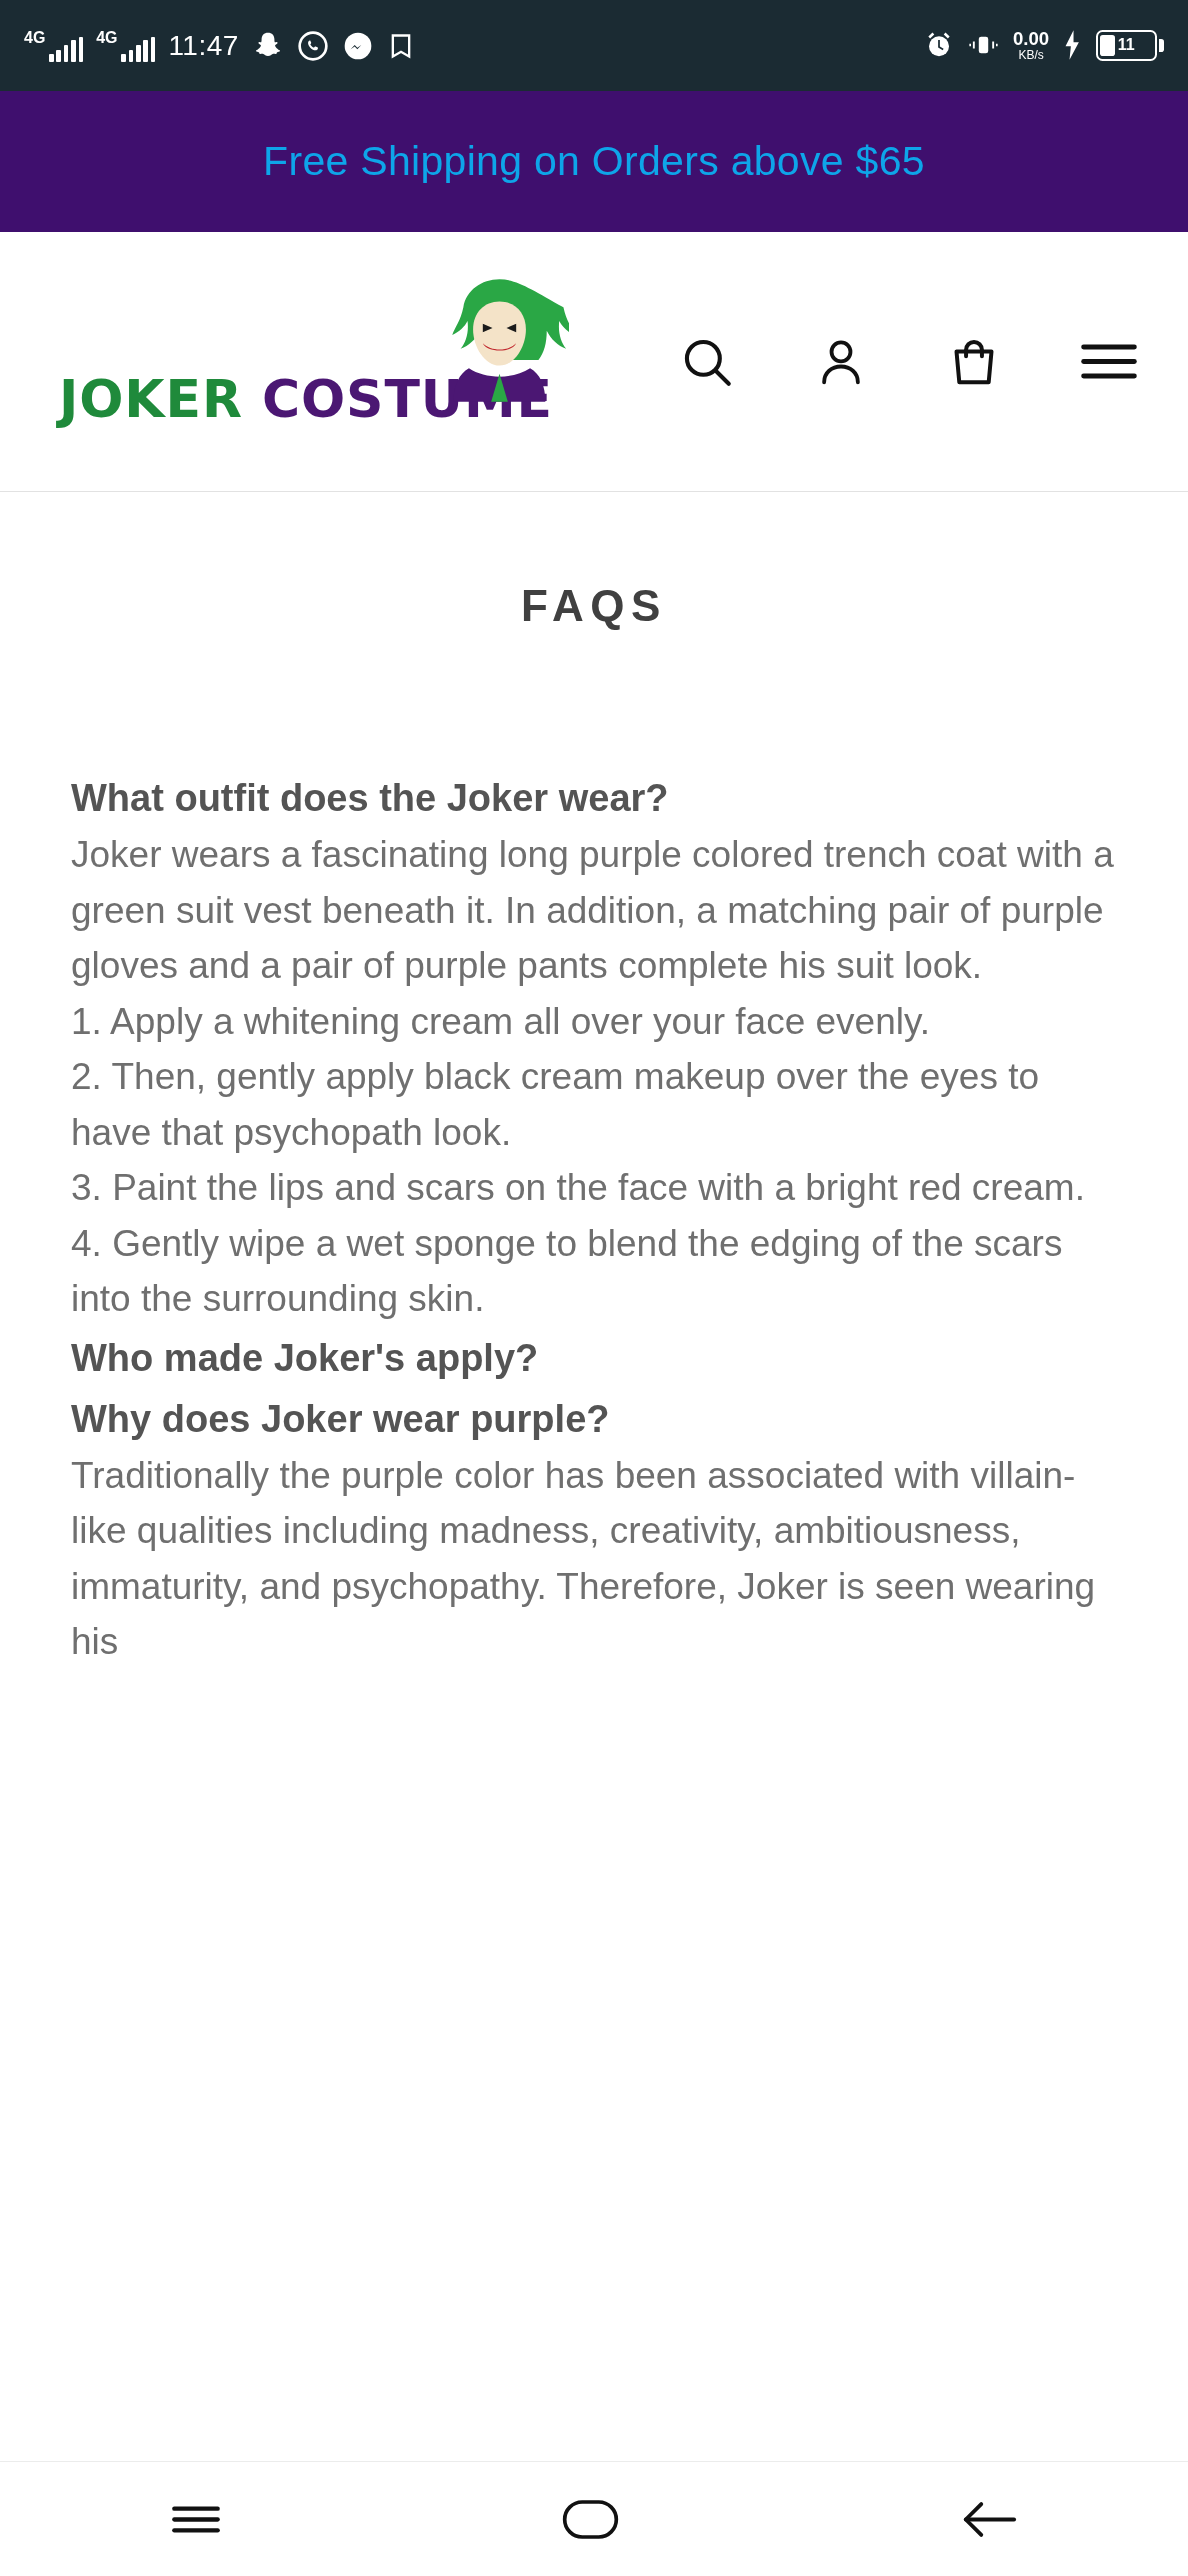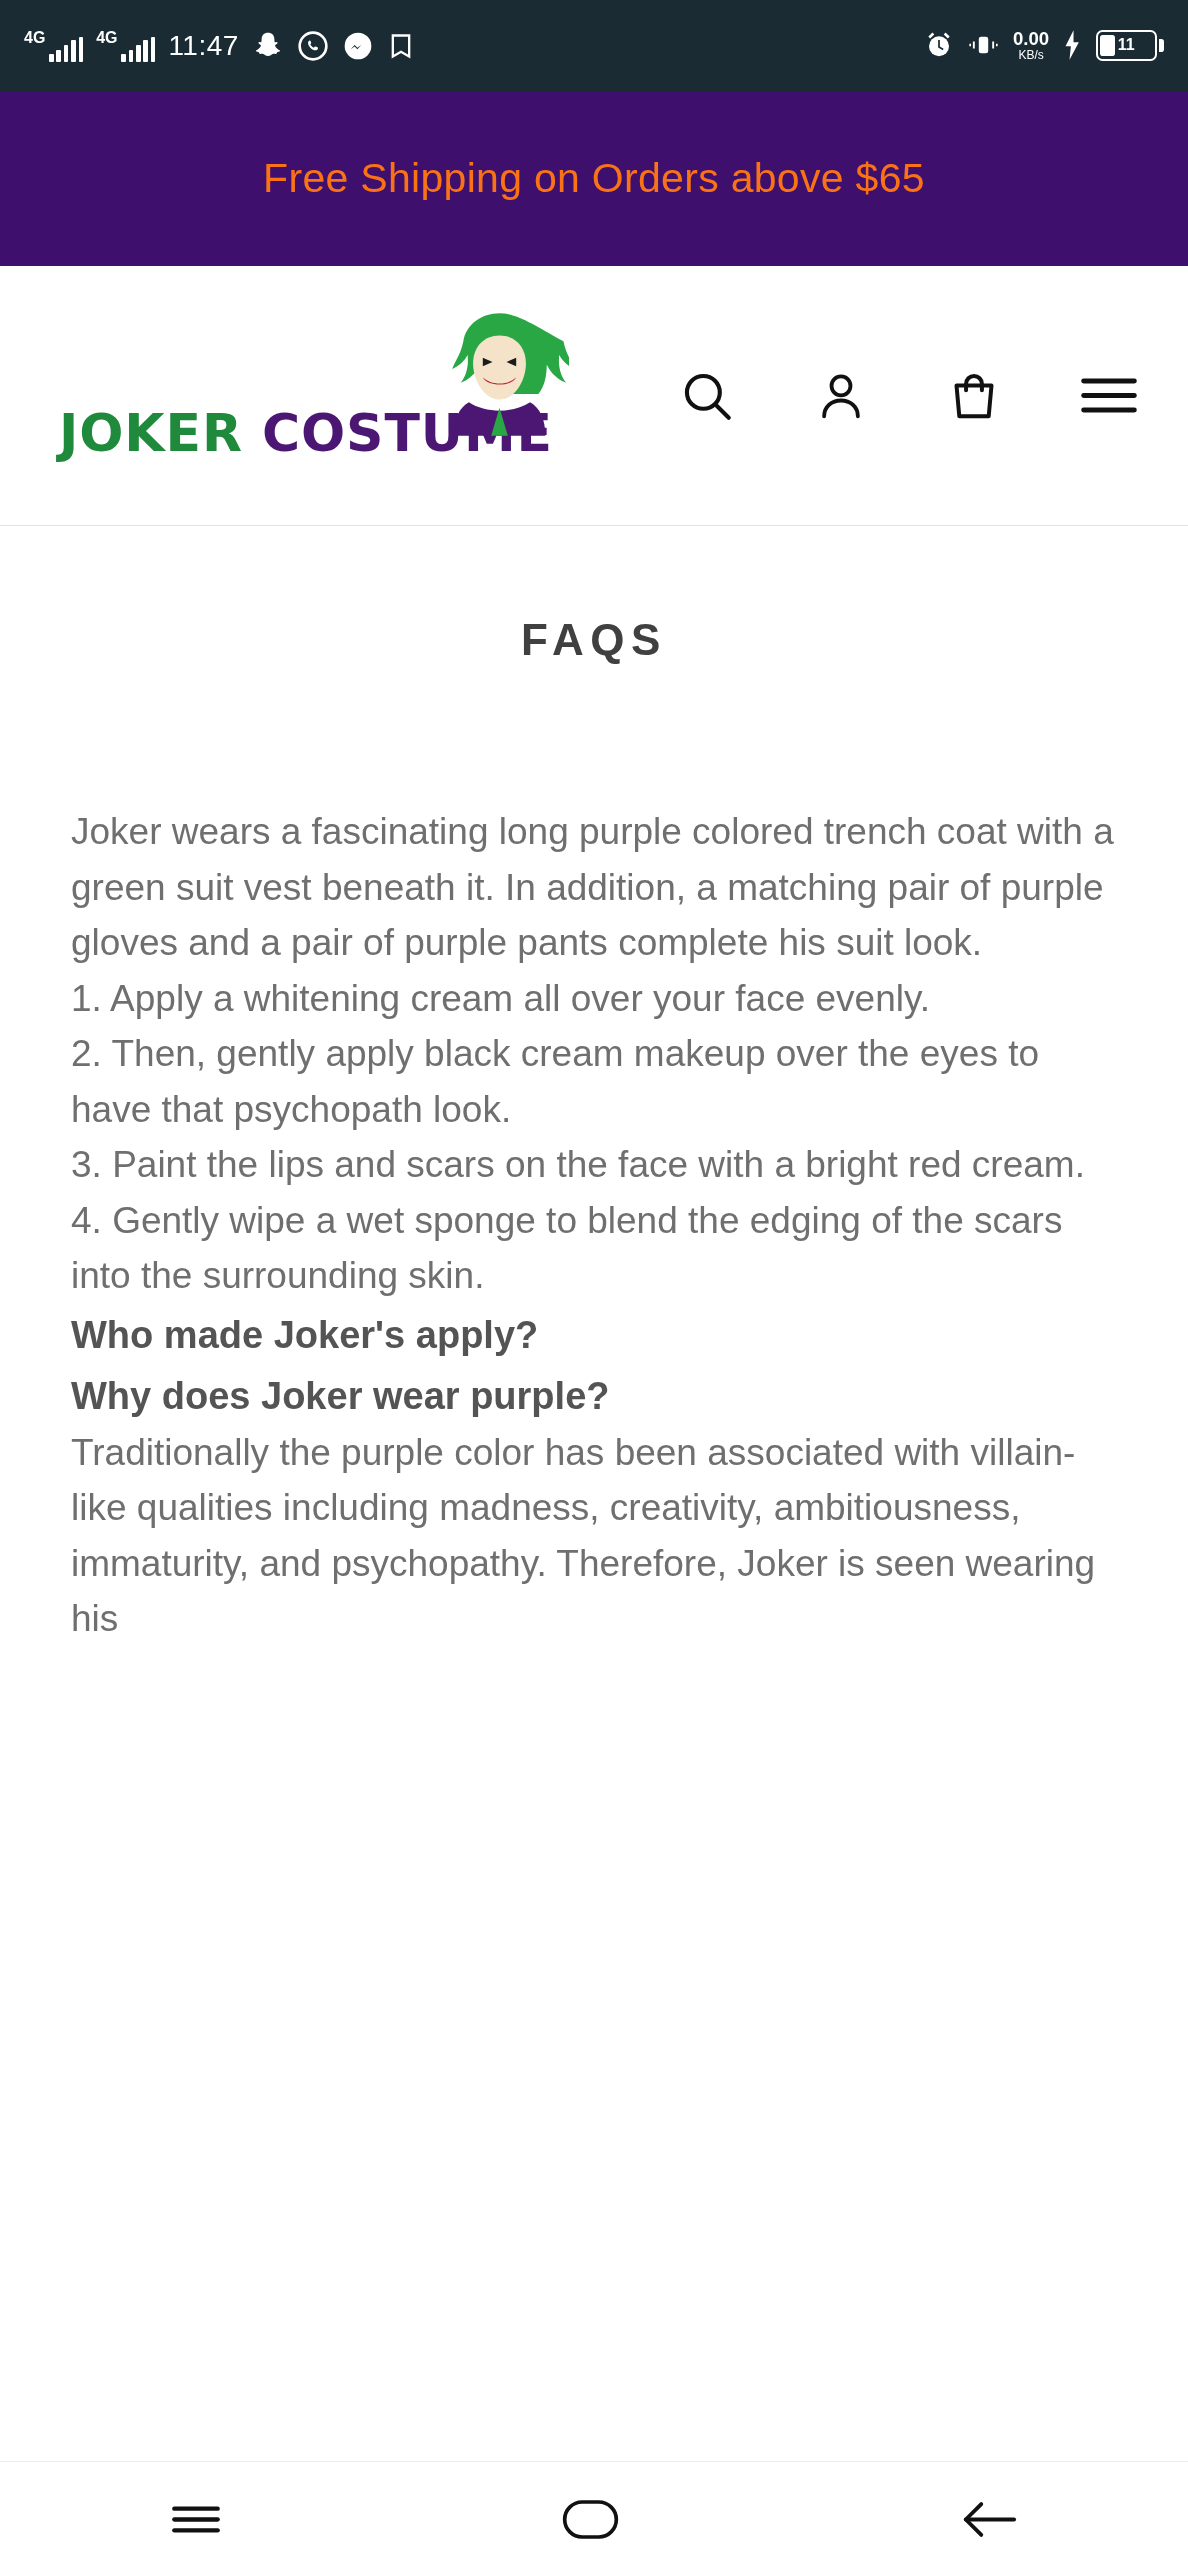--- a/index.html
+++ b/index.html
@@ -106,22 +106,22 @@
   }
   .battery .cap {
     width: 4.6px; height: 13px;
     background: #ffffff;
     border-radius: 0 2.8px 2.8px 0;
   }
 
   
   .announcement {
     background: #3f0f6e;
-    color: #f97316;
-    height: 175px;
+    color: #0ea5e9;
+    height: 141px;
     display: flex;
     align-items: center;
     justify-content: center;
     flex: 0 0 auto;
   }
   .announcement span {
     font-size: 41px;
     font-weight: 400;
     letter-spacing: 0.3px;
   }
@@ -344,20 +344,21 @@
           </svg>
       </span>
     </div>
   </header>
 
   <main class="content">
     <h1 class="page-title">FAQS</h1>
 
     <div class="faq-body">
       <div>
+        <div class="faq-q">What outfit does the Joker wear?</div>
         <div class="faq-a">Joker wears a fascinating long purple colored trench coat with a green suit vest beneath it. In addition, a matching pair of purple gloves and a pair of purple pants complete his suit look.</div>
       </div>
       <div>
         <div class="faq-a faq-line">1. Apply a whitening cream all over your face evenly.</div>
         <div class="faq-a faq-line">2. Then, gently apply black cream makeup over the eyes to have that psychopath look.</div>
         <div class="faq-a faq-line">3. Paint the lips and scars on the face with a bright red cream.</div>
         <div class="faq-a faq-line">4. Gently wipe a wet sponge to blend the edging of the scars into the surrounding skin.</div>
       </div>
       <div>
         <div class="faq-q">Who made Joker's apply?</div>

